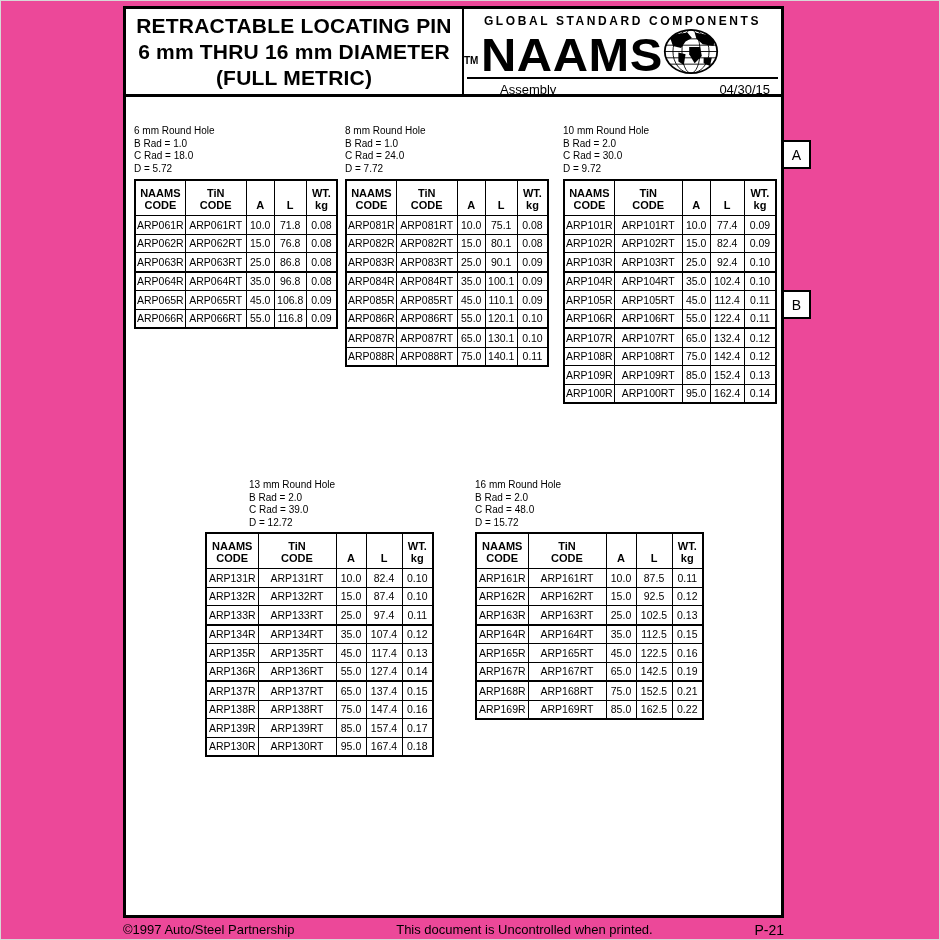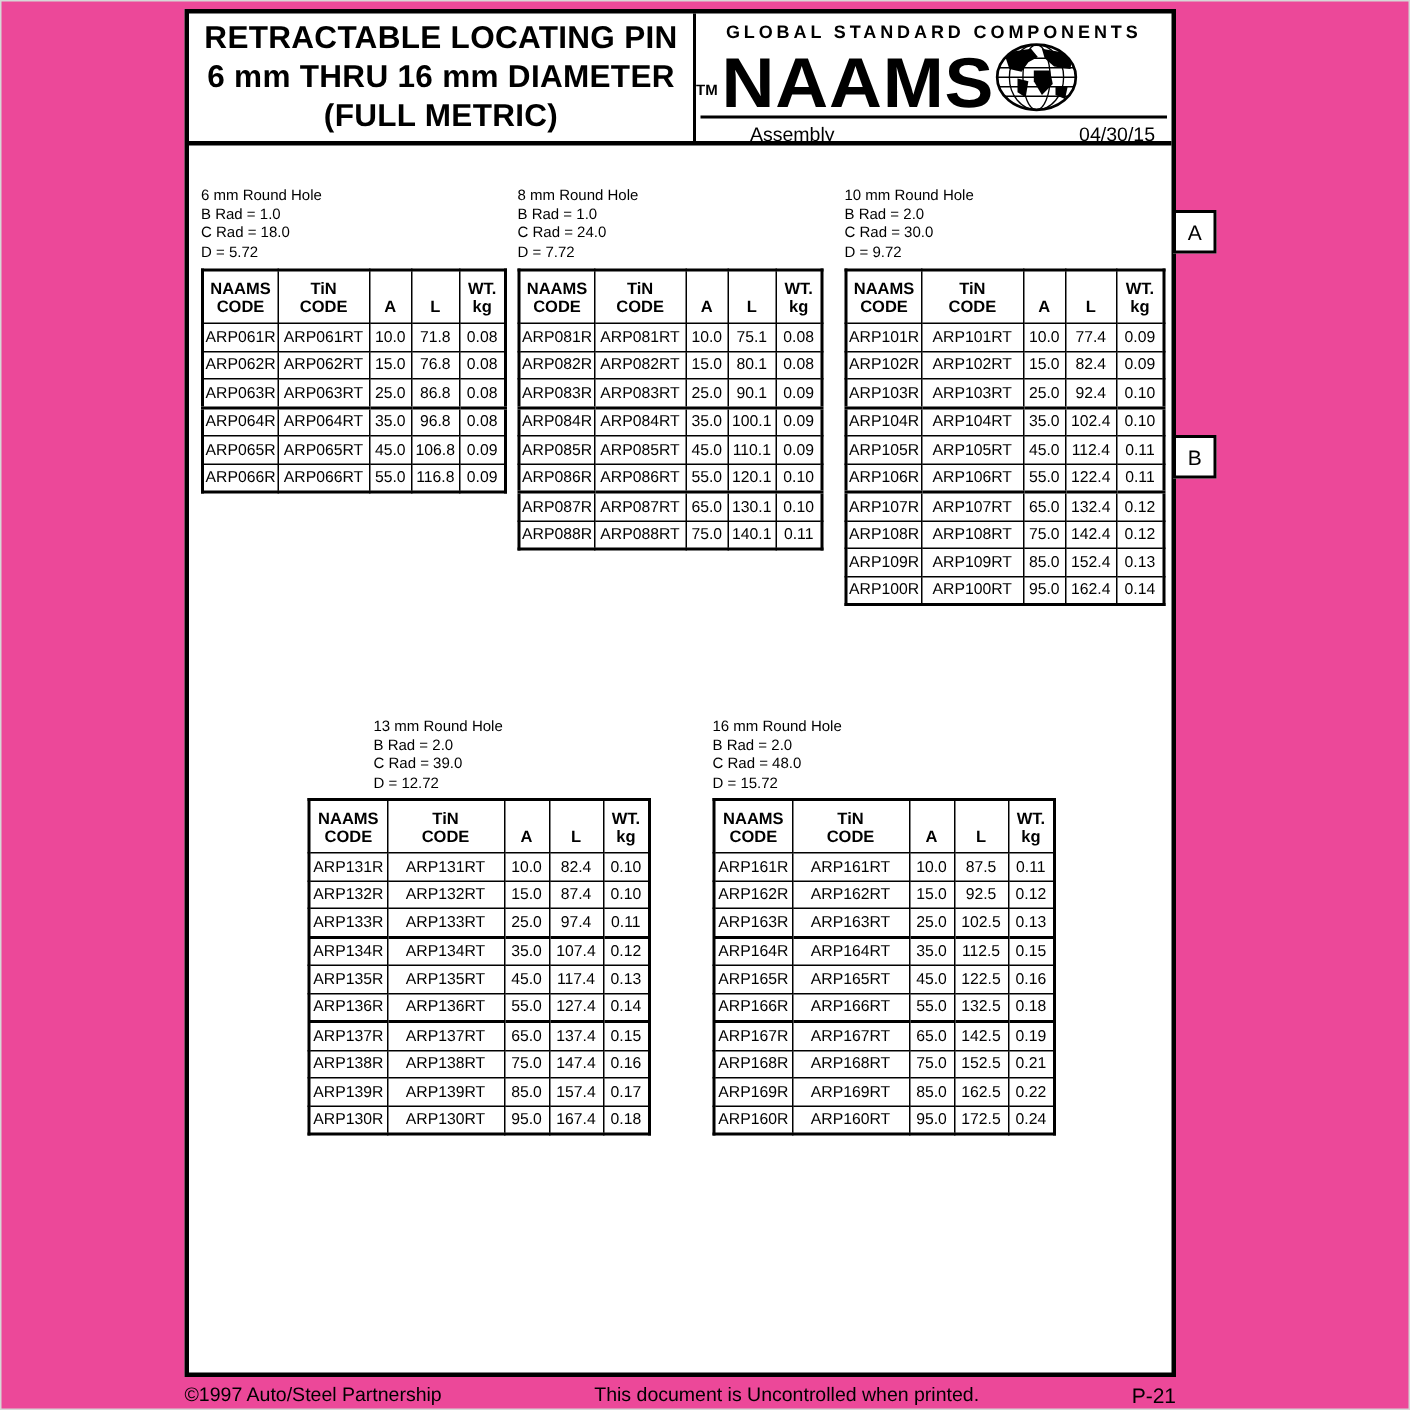--- a/index.html
+++ b/index.html
@@ -527,54 +527,40 @@
           <td>0.15</td>
         </tr>
         <tr>
           <td>ARP165R</td>
           <td>ARP165RT</td>
           <td>45.0</td>
           <td>122.5</td>
           <td>0.16</td>
         </tr>
         <tr>
-          <td>ARP166R</td>
-          <td>ARP166RT</td>
-          <td>55.0</td>
-          <td>132.5</td>
-          <td>0.18</td>
-        </tr>
-        <tr>
           <td>ARP167R</td>
           <td>ARP167RT</td>
           <td>65.0</td>
           <td>142.5</td>
           <td>0.19</td>
         </tr>
         <tr>
           <td>ARP168R</td>
           <td>ARP168RT</td>
           <td>75.0</td>
           <td>152.5</td>
           <td>0.21</td>
         </tr>
         <tr>
           <td>ARP169R</td>
           <td>ARP169RT</td>
           <td>85.0</td>
           <td>162.5</td>
           <td>0.22</td>
         </tr>
-        <tr>
-          <td>ARP160R</td>
-          <td>ARP160RT</td>
-          <td>95.0</td>
-          <td>172.5</td>
-          <td>0.24</td>
-        </tr>
       </tbody>
   </table>
 
   <div class="footer">
     <span>©1997 Auto/Steel Partnership</span>
     <span>This document is Uncontrolled when printed.</span>
     <span class="page-num">P-21</span>
   </div>
 
 </div>

